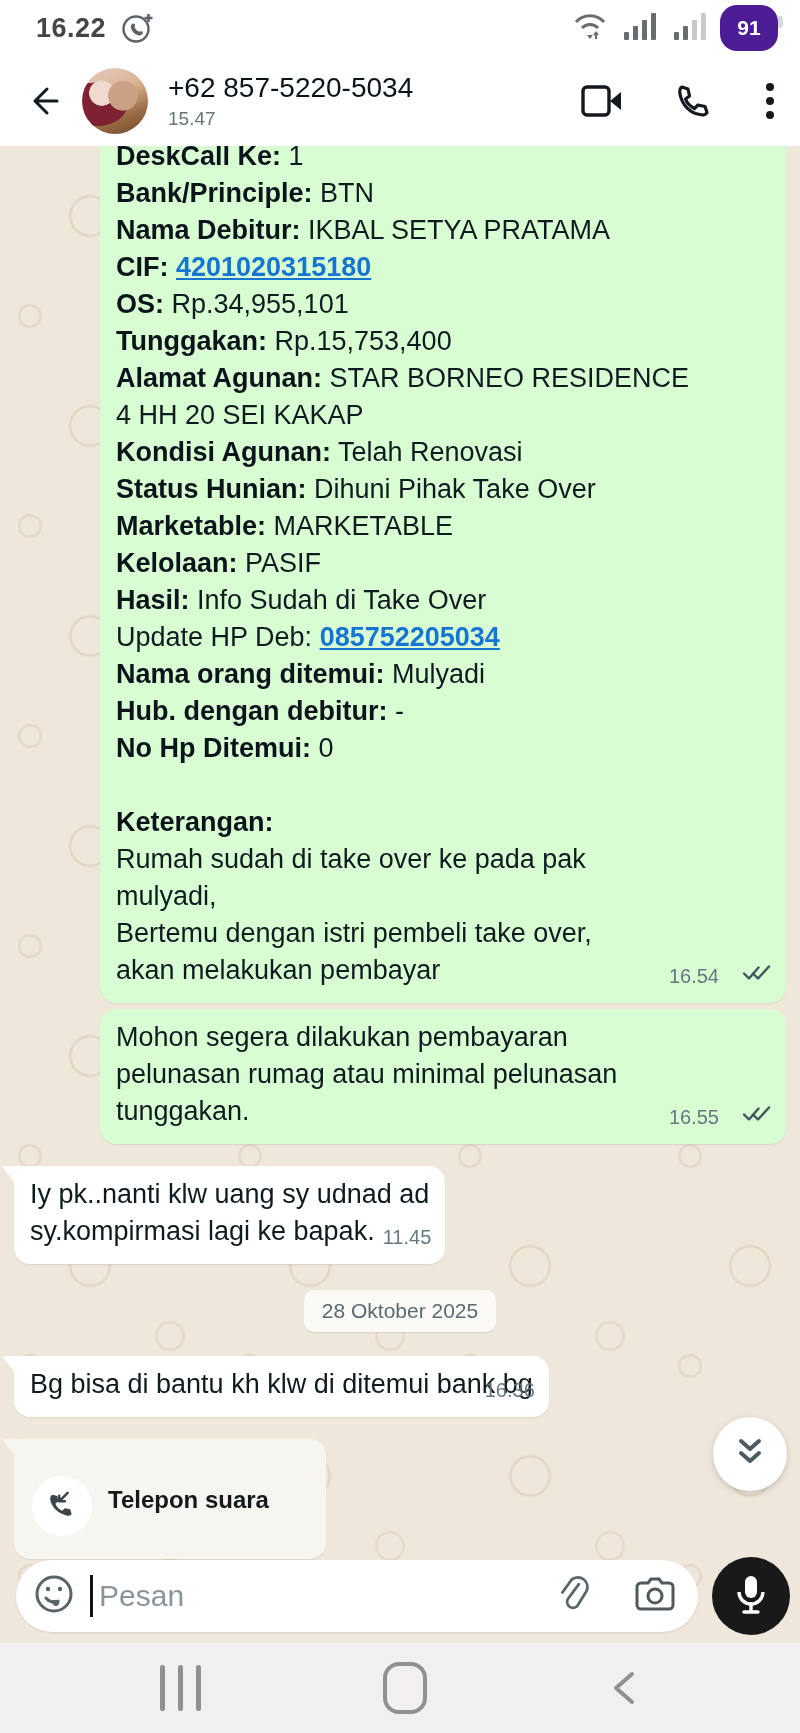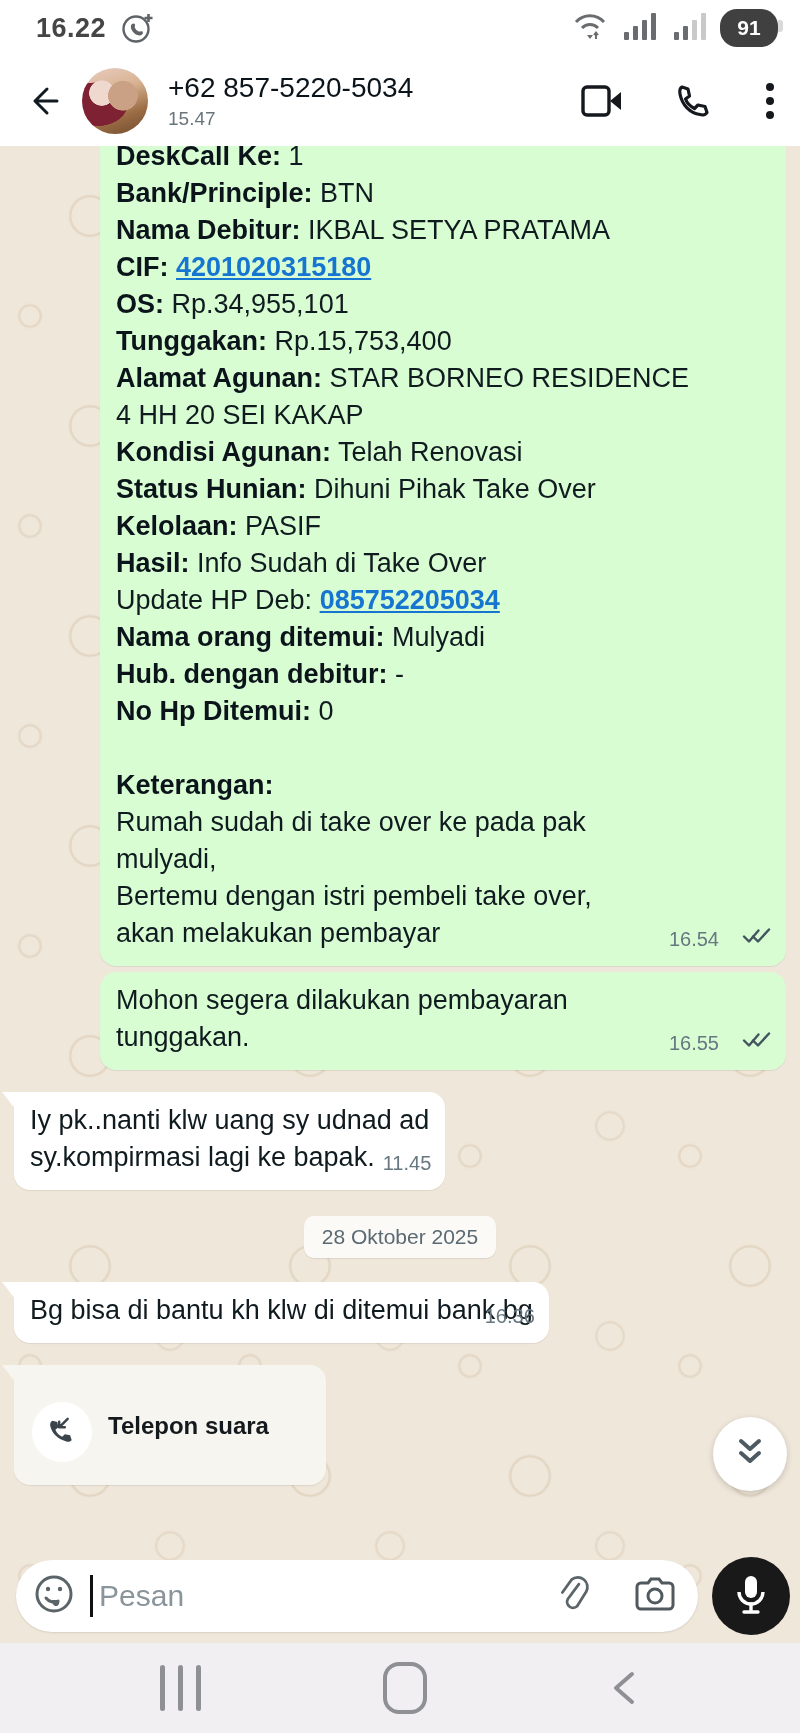--- a/index.html
+++ b/index.html
@@ -11,21 +11,21 @@
 
   
   .statusbar {
     height:56px; background:#ffffff; flex:0 0 auto;
     display:flex; align-items:center; padding:0 22px 0 36px;
   }
   .sb-time { font-size:27px; font-weight:700; color:#454545; letter-spacing:.5px; }
   .sb-app-icon { margin-left:14px; display:flex; }
   .sb-right { margin-left:auto; display:flex; align-items:center; gap:10px; }
   .battery-pill {
-    min-width:58px; height:38px; background:#404040; border-radius:17px;
+    min-width:58px; height:46px; background:#4c1d95; border-radius:17px;
     color:#fff; font-size:21px; font-weight:700; display:flex; align-items:center;
     justify-content:center; padding:5px 10px; position:relative;
   }
   .battery-pill::after{ content:""; position:absolute; right:-5px; top:11px; width:5px; height:12px;
     background:#d9d9d9; border-radius:0 3px 3px 0;}
 
   
   .chathdr {
     height:90px; background:#ffffff; flex:0 0 auto;
     display:flex; align-items:center; padding:0 24px 0 20px; gap:10px;
@@ -202,20 +202,21 @@
           <div class="msg-line"><b>DeskCall Ke:</b> 1</div>
           <div class="msg-line"><b>Bank/Principle:</b> BTN</div>
           <div class="msg-line"><b>Nama Debitur:</b> IKBAL SETYA PRATAMA</div>
           <div class="msg-line"><b>CIF:</b> <span class="link">4201020315180</span></div>
           <div class="msg-line"><b>OS:</b> Rp.34,955,101</div>
           <div class="msg-line"><b>Tunggakan:</b> Rp.15,753,400</div>
           <div class="msg-line"><b>Alamat Agunan:</b> STAR BORNEO RESIDENCE</div>
           <div class="msg-line">4 HH 20 SEI KAKAP</div>
           <div class="msg-line"><b>Kondisi Agunan:</b> Telah Renovasi</div>
           <div class="msg-line"><b>Status Hunian:</b> Dihuni Pihak Take Over</div>
+          <div class="msg-line"><b>Marketable:</b> MARKETABLE</div>
           <div class="msg-line"><b>Kelolaan:</b> PASIF</div>
           <div class="msg-line"><b>Hasil:</b> Info Sudah di Take Over</div>
           <div class="msg-line">Update HP Deb: <span class="link">085752205034</span></div>
           <div class="msg-line"><b>Nama orang ditemui:</b> Mulyadi</div>
           <div class="msg-line"><b>Hub. dengan debitur:</b> -</div>
           <div class="msg-line"><b>No Hp Ditemui:</b> 0</div>
           <div class="msg-line"></div>
           <div class="msg-line"><b>Keterangan:</b></div>
           <div class="msg-line">Rumah sudah di take over ke pada pak</div>
           <div class="msg-line">mulyadi,</div>
@@ -224,20 +225,21 @@
           <span class="meta">
             <span>16.54</span>
             <span><svg width="30" height="20" viewBox="0 0 30 20" fill="none" stroke="#44545e" stroke-width="2.4" stroke-linecap="round" stroke-linejoin="round">
                 <path d="M2 10.5 L7 15.5 L16.5 4.5"></path>
                 <path d="M11 10.5 L16 15.5 L27 3.5"></path>
               </svg></span>
           </span>
         </div>
         <div class="bubble out" style="margin-bottom: 22px;">
           <div class="msg-line">Mohon segera dilakukan pembayaran</div>
+          <div class="msg-line">pelunasan rumag atau minimal pelunasan</div>
           <div class="msg-line">tunggakan.</div>
           <span class="meta">
             <span>16.55</span>
             <span><svg width="30" height="20" viewBox="0 0 30 20" fill="none" stroke="#44545e" stroke-width="2.4" stroke-linecap="round" stroke-linejoin="round">
                 <path d="M2 10.5 L7 15.5 L16.5 4.5"></path>
                 <path d="M11 10.5 L16 15.5 L27 3.5"></path>
               </svg></span>
           </span>
         </div>
         <div class="bubble in tail pad-meta" style="margin-bottom: 26px;">

